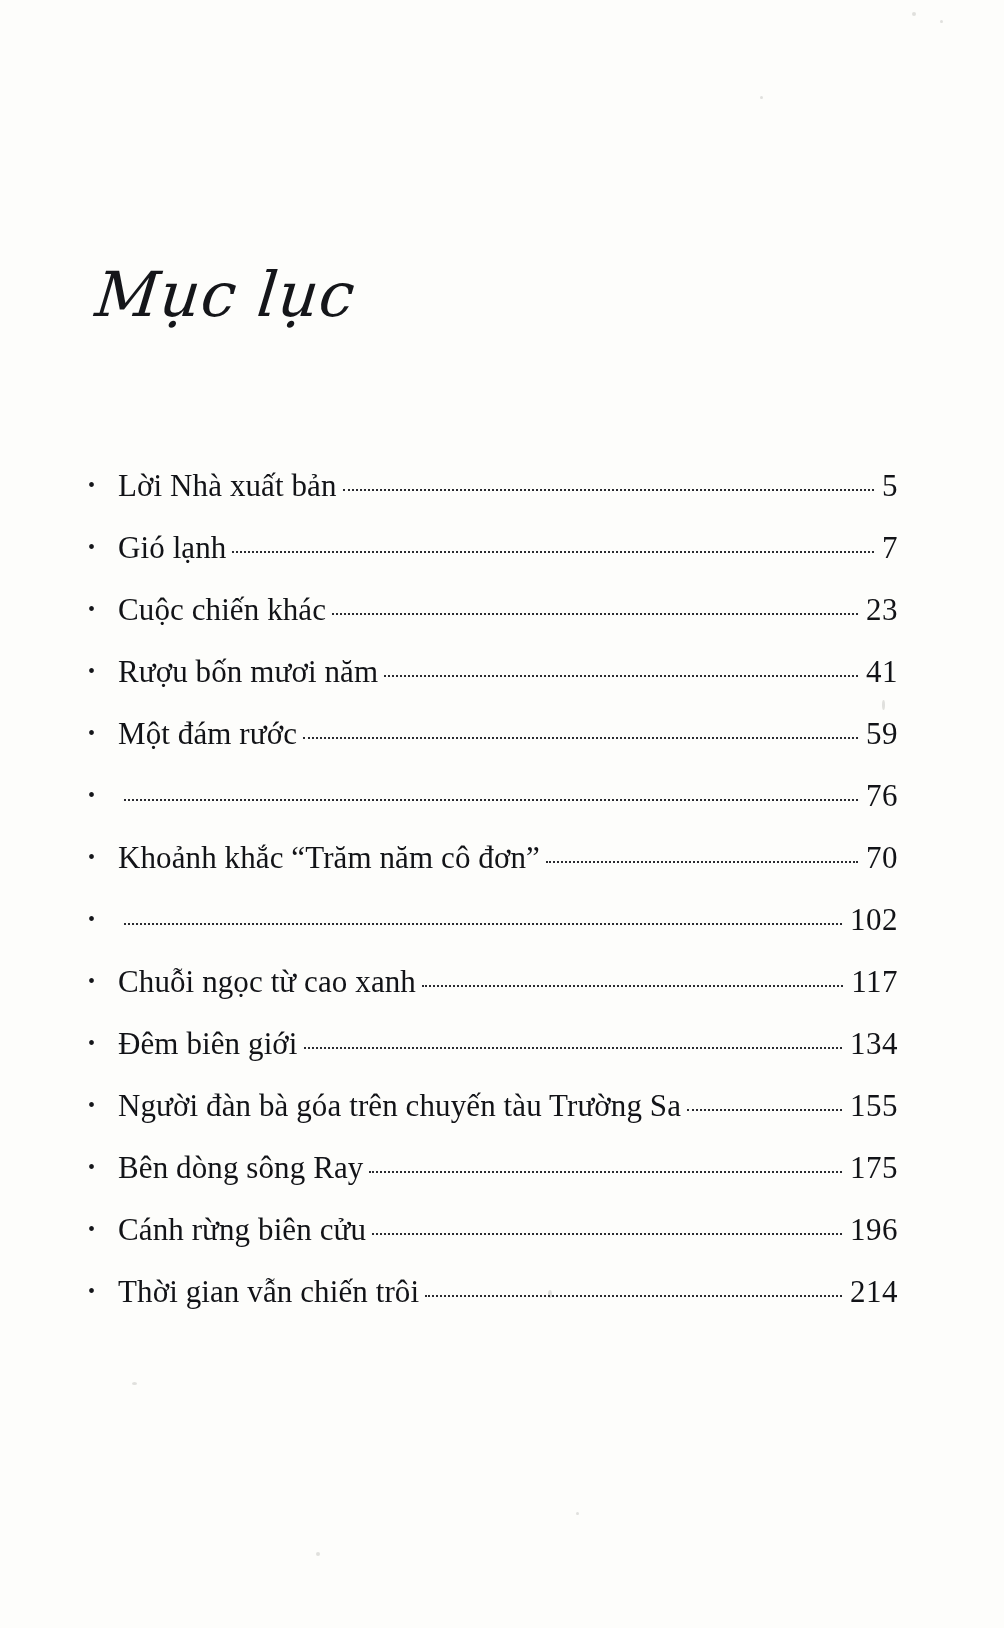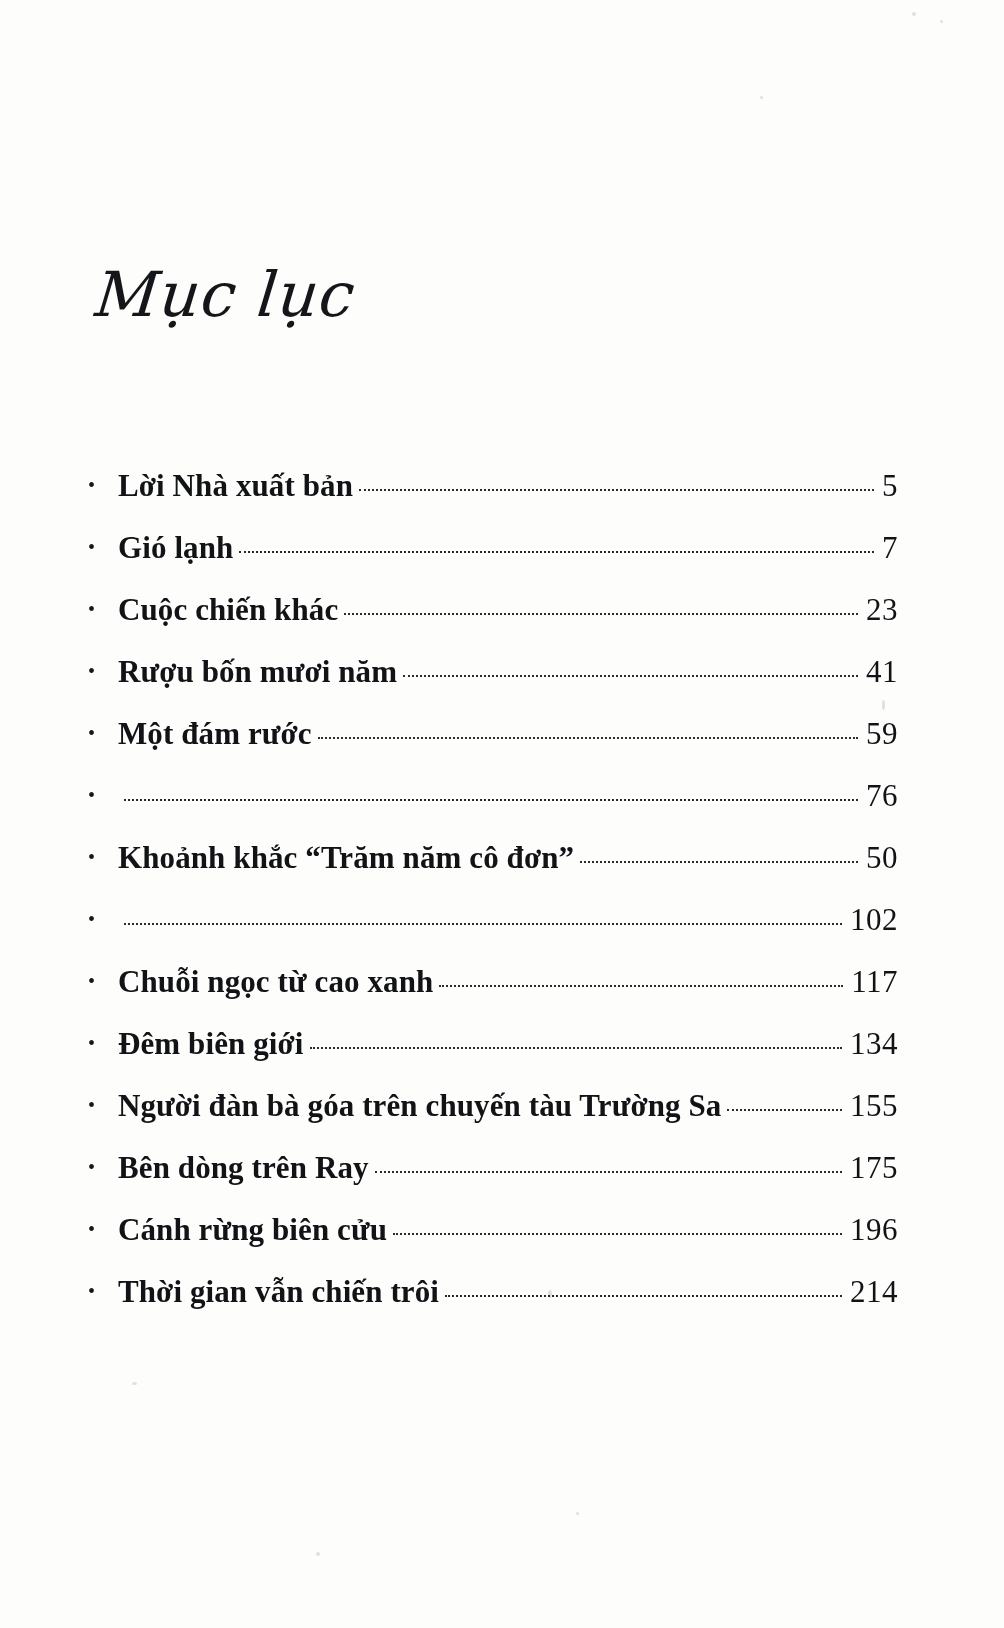--- a/index.html
+++ b/index.html
@@ -61,21 +61,20 @@
     line-height: 1;
     color: #15161a;
     text-align: left;
     position: relative;
     top: -4px;
   }
 
   .toc-label {
     flex: 0 0 auto;
     white-space: nowrap;
-    font-weight: bold;
   }
 
   .leader {
     flex: 1 1 auto;
     position: relative;
     top: -5px;
     margin: 0 4px 0 6px;
     border-bottom: 2px dotted #2a2b30;
     height: 1px;
     min-width: 20px;
@@ -160,21 +159,21 @@
     <div class="toc-item">
       <span class="bullet">•</span>
       <span class="leader"></span>
       <span class="page-num">76</span>
     </div>
 
     <div class="toc-item">
       <span class="bullet">•</span>
       <span class="toc-label">Khoảnh khắc “Trăm năm cô đơn”</span>
       <span class="leader"></span>
-      <span class="page-num">50</span>
+      <span class="page-num">70</span>
     </div>
 
     <div class="toc-item">
       <span class="bullet">•</span>
       <span class="leader"></span>
       <span class="page-num">102</span>
     </div>
 
     <div class="toc-item">
       <span class="bullet">•</span>
@@ -192,21 +191,21 @@
 
     <div class="toc-item">
       <span class="bullet">•</span>
       <span class="toc-label">Người đàn bà góa trên chuyến tàu Trường Sa</span>
       <span class="leader"></span>
       <span class="page-num">155</span>
     </div>
 
     <div class="toc-item">
       <span class="bullet">•</span>
-      <span class="toc-label">Bên dòng trên Ray</span>
+      <span class="toc-label">Bên dòng sông Ray</span>
       <span class="leader"></span>
       <span class="page-num">175</span>
     </div>
 
     <div class="toc-item">
       <span class="bullet">•</span>
       <span class="toc-label">Cánh rừng biên cửu</span>
       <span class="leader"></span>
       <span class="page-num">196</span>
     </div>

